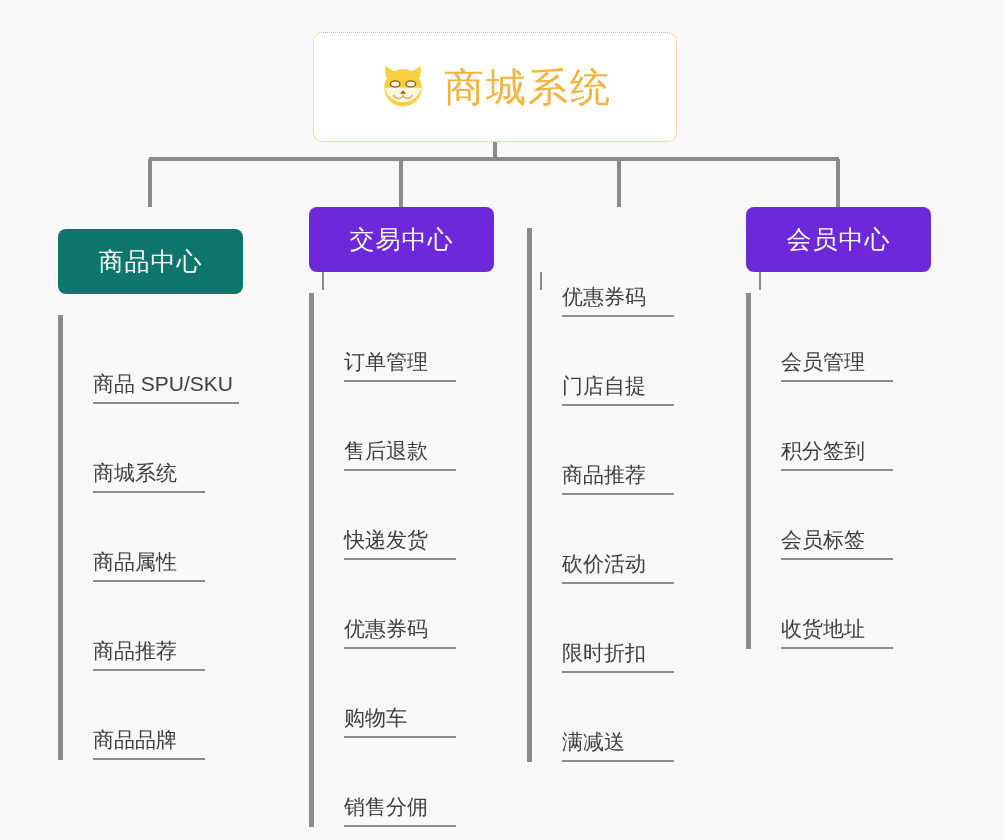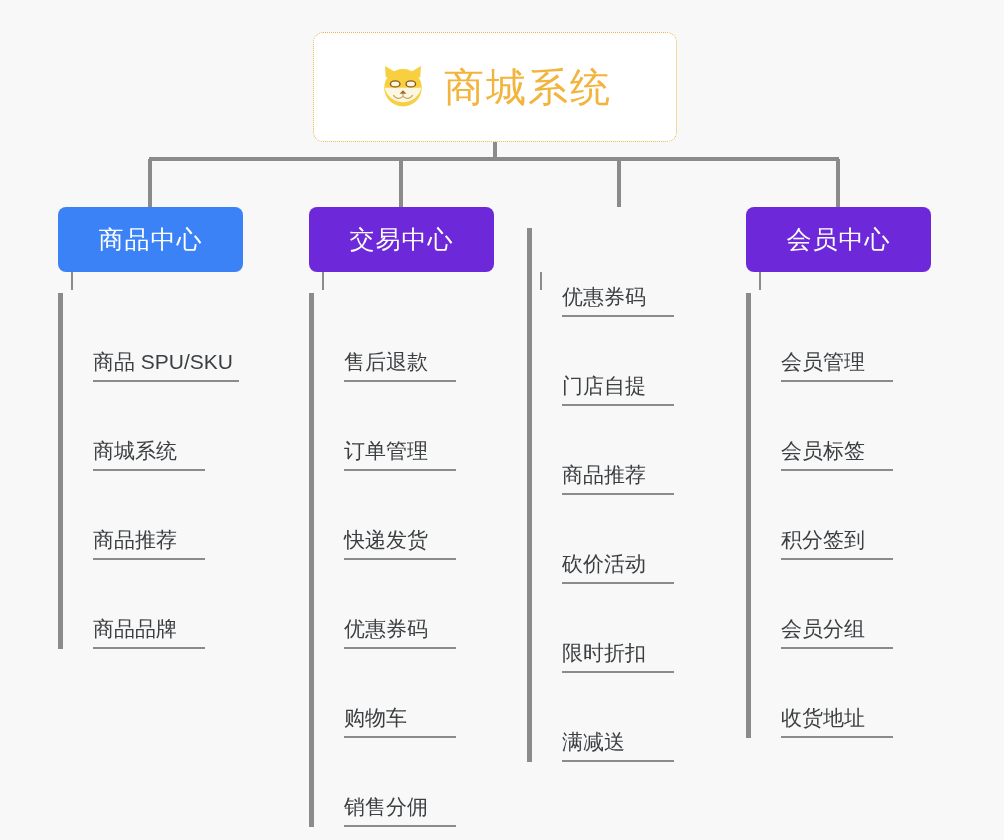--- a/index.html
+++ b/index.html
@@ -163,49 +163,52 @@
 
     <line x1="72" y1="272" x2="72" y2="290" stroke="#8b8b8b" stroke-width="2"></line>
     <line x1="323" y1="272" x2="323" y2="290" stroke="#8b8b8b" stroke-width="2"></line>
     <line x1="541" y1="272" x2="541" y2="290" stroke="#8b8b8b" stroke-width="2"></line>
     <line x1="760" y1="272" x2="760" y2="290" stroke="#8b8b8b" stroke-width="2"></line>
   </svg>
 
   <div class="branches">
 
     <div class="branch branch-1">
-      <div class="branch-header" style="background: #3b82f6;">
+      <div class="branch-header" style="background: #0f766e; margin-top: 22px;">
         <span>商品中心</span>
       </div>
       <div class="leaves" style="border-left-color: rgb(139, 139, 139);">
         <div class="leaf">
             <span class="leaf-label" style="border-bottom-color: rgb(139, 139, 139);">商品 SPU/SKU</span>
           </div>
         <div class="leaf">
             <span class="leaf-label" style="border-bottom-color: rgb(139, 139, 139);">商城系统</span>
+          </div>
+        <div class="leaf">
+            <span class="leaf-label" style="border-bottom-color: rgb(139, 139, 139);">商品属性</span>
           </div>
         <div class="leaf">
             <span class="leaf-label" style="border-bottom-color: rgb(139, 139, 139);">商品推荐</span>
           </div>
         <div class="leaf">
             <span class="leaf-label" style="border-bottom-color: rgb(139, 139, 139);">商品品牌</span>
           </div>
       </div>
     </div>
 
     <div class="branch branch-2">
       <div class="branch-header" style="background: #6d28d9;">
         <span>交易中心</span>
       </div>
       <div class="leaves" style="border-left-color: rgb(139, 139, 139);">
         <div class="leaf">
+            <span class="leaf-label" style="border-bottom-color: rgb(139, 139, 139);">订单管理</span>
+          </div>
+        <div class="leaf">
             <span class="leaf-label" style="border-bottom-color: rgb(139, 139, 139);">售后退款</span>
-          </div>
-        <div class="leaf">
-            <span class="leaf-label" style="border-bottom-color: rgb(139, 139, 139);">订单管理</span>
           </div>
         <div class="leaf">
             <span class="leaf-label" style="border-bottom-color: rgb(139, 139, 139);">快递发货</span>
           </div>
         <div class="leaf">
             <span class="leaf-label" style="border-bottom-color: rgb(139, 139, 139);">优惠券码</span>
           </div>
         <div class="leaf">
             <span class="leaf-label" style="border-bottom-color: rgb(139, 139, 139);">购物车</span>
           </div>
@@ -240,27 +243,24 @@
 
     <div class="branch branch-4">
       <div class="branch-header" style="background: #6d28d9;">
         <span>会员中心</span>
       </div>
       <div class="leaves" style="border-left-color: rgb(139, 139, 139);">
         <div class="leaf">
             <span class="leaf-label" style="border-bottom-color: rgb(139, 139, 139);">会员管理</span>
           </div>
         <div class="leaf">
+            <span class="leaf-label" style="border-bottom-color: rgb(139, 139, 139);">积分签到</span>
+          </div>
+        <div class="leaf">
             <span class="leaf-label" style="border-bottom-color: rgb(139, 139, 139);">会员标签</span>
-          </div>
-        <div class="leaf">
-            <span class="leaf-label" style="border-bottom-color: rgb(139, 139, 139);">积分签到</span>
-          </div>
-        <div class="leaf">
-            <span class="leaf-label" style="border-bottom-color: rgb(139, 139, 139);">会员分组</span>
           </div>
         <div class="leaf">
             <span class="leaf-label" style="border-bottom-color: rgb(139, 139, 139);">收货地址</span>
           </div>
       </div>
     </div>
 
   </div>
 </div>
 

